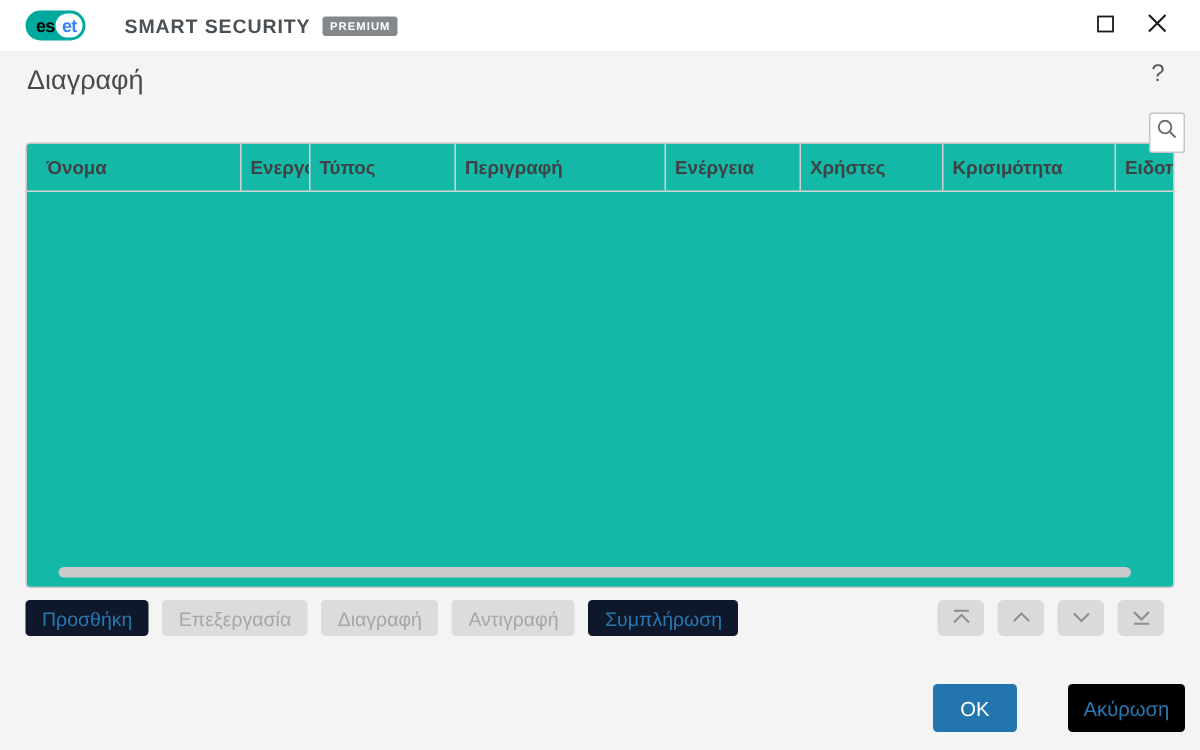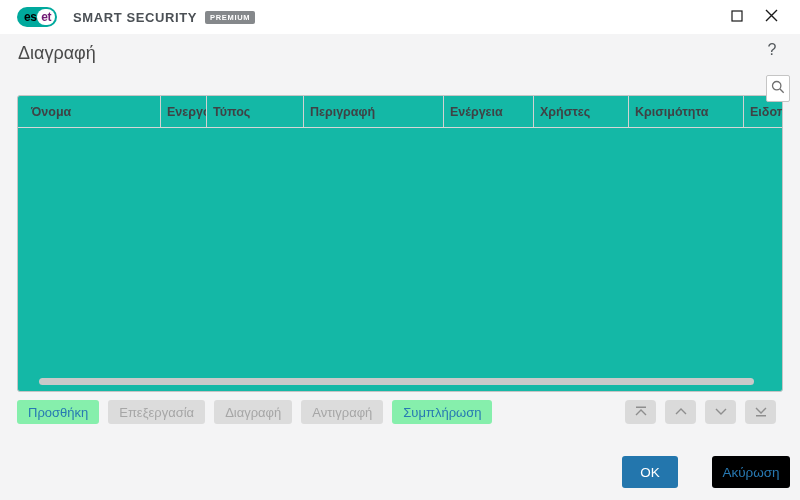--- a/index.html
+++ b/index.html
@@ -6,22 +6,22 @@
   html, body { width: 800px; height: 500px; }
   body { font-family: "Liberation Sans", sans-serif; }
 
   .window { position: relative; width: 800px; height: 500px; background: #f4f4f5; overflow: hidden; }
 
   
   .titlebar { position: absolute; top: 0; left: 0; width: 800px; height: 34px; background: #ffffff; }
   .brand { position: absolute; left: 17px; top: 7px; display: flex; align-items: center; }
   .eset-pill { display: flex; align-items: center; background: #00a99d; border-radius: 10px; height: 20px; padding: 0 2px 0 7px; }
   .eset-es { color: #000000; font-weight: 700; font-size: 12px; letter-spacing: -0.5px; line-height: 20px; }
-  .eset-et { background: #ffffff; color: #701a75; font-weight: 700; font-size: 12px; height: 16px; line-height: 16px; padding: 0 4px; border-radius: 8px; margin-left: 1px; letter-spacing: -0.5px; }
-  .product-name { margin-left: 16px; font-size: 13px; color: #4b5055; letter-spacing: 0.6px; font-weight: 700; }
+  .eset-et { background: #ffffff; color: #3b82f6; font-weight: 700; font-size: 12px; height: 16px; line-height: 16px; padding: 0 4px; border-radius: 8px; margin-left: 1px; letter-spacing: -0.5px; }
+  .product-name { margin-left: 26px; font-size: 13px; color: #4b5055; letter-spacing: 0.6px; font-weight: 700; }
   .premium-badge { margin-left: 8px; background: #85888b; color: #ffffff; font-size: 7.5px; font-weight: 700; letter-spacing: 0.7px; padding: 2px 5px; border-radius: 2px; }
   .win-btn { position: absolute; top: 8px; width: 18px; height: 18px; display: flex; align-items: center; justify-content: center; background: none; border: none; cursor: pointer; }
   .win-btn.max { right: 54px; }
   .win-btn.close { right: 20px; }
 
   
   .page-title { position: absolute; left: 18px; top: 43px; font-size: 18px; color: #4a4a4a; }
   .help-btn { position: absolute; left: 763px; top: 40px; width: 18px; height: 20px; background: none; border: none; font-size: 16px; color: #555a5e; cursor: pointer; font-family: inherit; }
 
   
@@ -37,21 +37,21 @@
   .c3 { width: 140px; }
   .c4 { width: 90px; }
   .c5 { width: 95px; }
   .c6 { width: 115px; }
   .c7 { flex: 1; border-right: none; }
   .tbody { position: absolute; left: 0; top: 33px; right: 0; bottom: 14px; }
   .hscroll-thumb { position: absolute; left: 21px; bottom: 6px; width: 715px; height: 7px; background: #c9c9c9; border-radius: 3.5px; cursor: pointer; }
 
   
   .actions { position: absolute; left: 17px; top: 400px; display: flex; gap: 9px; }
-  .btn { height: 24px; padding: 0 11px; border-radius: 3px; font-size: 13px; display: flex; align-items: center; border: none; background: #86efac; color: #2779b2; cursor: pointer; font-family: inherit; white-space: nowrap; }
+  .btn { height: 24px; padding: 0 11px; border-radius: 3px; font-size: 13px; display: flex; align-items: center; border: none; background: #0f172a; color: #2779b2; cursor: pointer; font-family: inherit; white-space: nowrap; }
   .btn.disabled { background: #dcdcdc; color: #a6a6a6; cursor: default; }
 
   .movers { position: absolute; left: 625px; top: 400px; display: flex; gap: 9px; }
   .mover { width: 31px; height: 24px; border-radius: 4px; background: #dadada; border: none; display: flex; align-items: center; justify-content: center; cursor: pointer; }
 
   
   .ok-btn { position: absolute; left: 622px; top: 456px; width: 56px; height: 32px; background: #2376ad; color: #ffffff; font-size: 13.5px; border: none; border-radius: 3px; cursor: pointer; font-family: inherit; }
   .cancel-btn { position: absolute; left: 712px; top: 456px; width: 78px; height: 32px; background: #000000; color: #2779b2; font-size: 13.5px; border: none; border-radius: 3px; cursor: pointer; font-family: inherit; }
 </style>
 </head>

